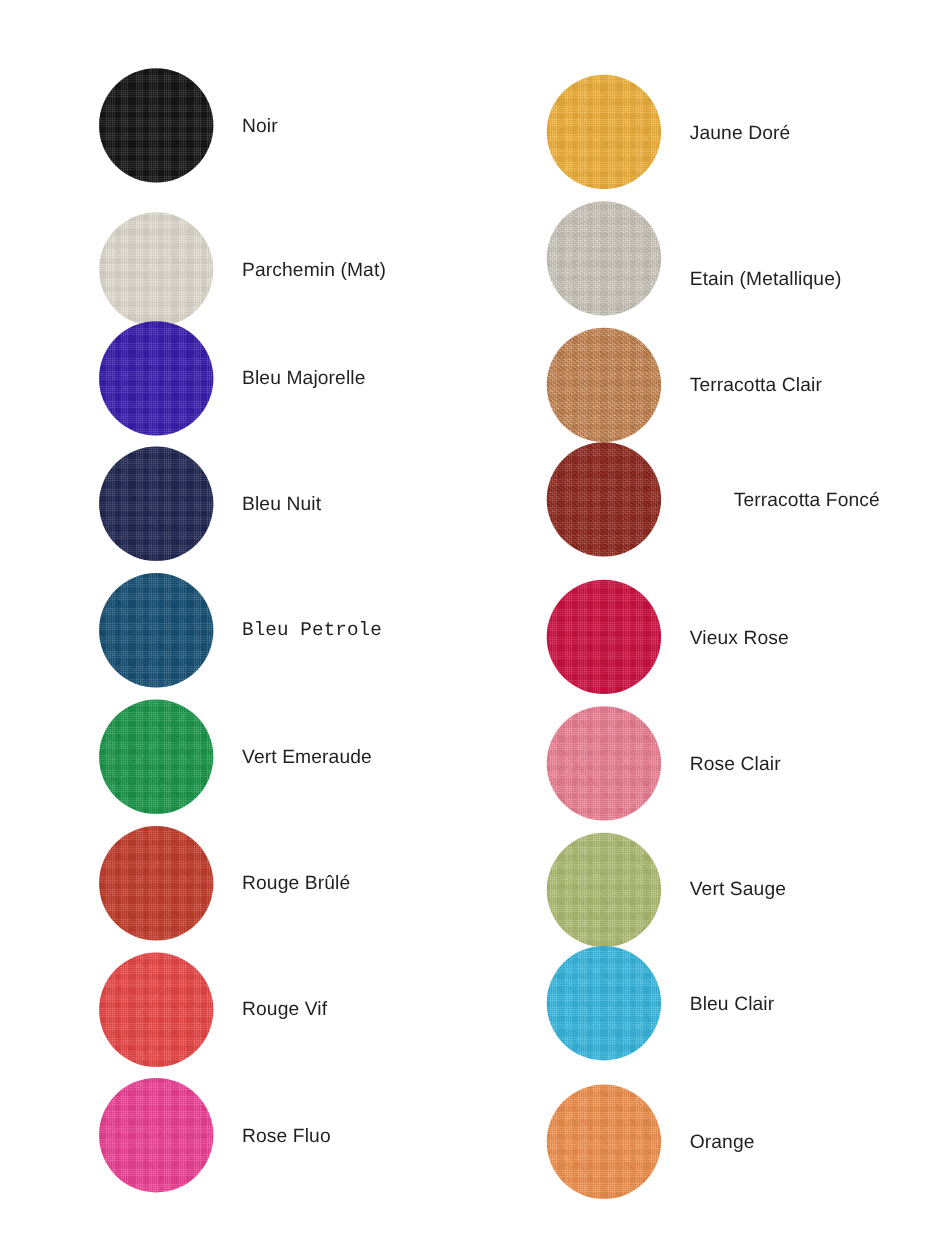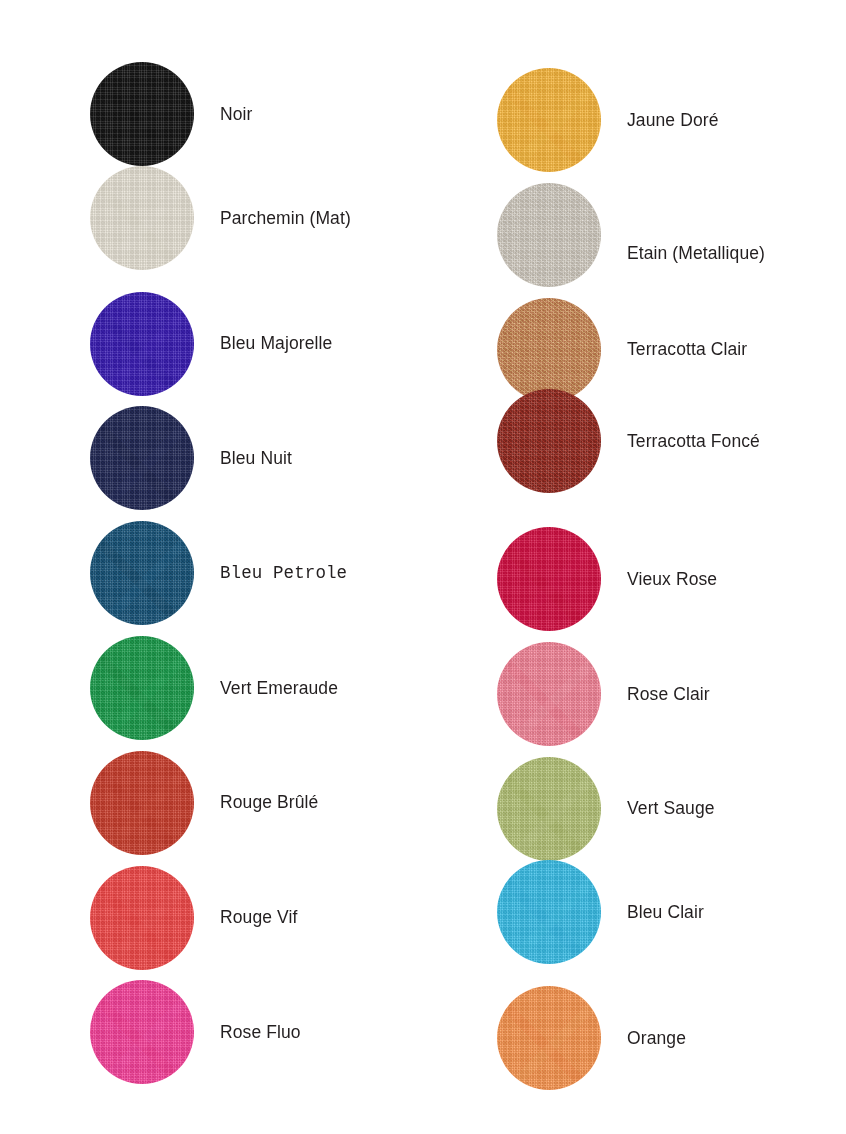--- a/index.html
+++ b/index.html
@@ -113,21 +113,21 @@
 </style>
 </head>
 <body style="background: rgb(255, 255, 255);">
 
 <div id="swatch-chart">
   <div class="swatch-column" id="column-left">
       <div class="swatch-row" style="top: 62px;">
         <div class="swatch-dot" title="Noir" style="background-color: rgb(23, 23, 23);"></div>
         <span class="swatch-label" style="color: rgb(35, 31, 32);">Noir</span>
       </div>
-      <div class="swatch-row" style="top: 166px;">
+      <div class="swatch-row" style="top: 193px;">
         <div class="swatch-dot" title="Parchemin  (Mat)" style="background-color: rgb(230, 225, 212);"></div>
         <span class="swatch-label" style="color: rgb(35, 31, 32);">Parchemin  (Mat)</span>
       </div>
       <div class="swatch-row" style="top: 291.6px; justify-content: flex-end;">
         <div class="swatch-dot" title="Bleu Majorelle" style="background-color: rgb(59, 31, 178);"></div>
         <span class="swatch-label" style="color: rgb(35, 31, 32);">Bleu Majorelle</span>
       </div>
       <div class="swatch-row" style="top: 406.4px;">
         <div class="swatch-dot" title="Bleu Nuit" style="background-color: rgb(35, 42, 85);"></div>
         <span class="swatch-label" style="color: rgb(35, 31, 32);">Bleu Nuit</span>
@@ -159,21 +159,21 @@
         <span class="swatch-label" style="color: rgb(35, 31, 32);">Jaune Doré</span>
       </div>
       <div class="swatch-row" style="top: 182.8px;">
         <div class="swatch-dot metallic" title="Etain  (Metallique)" style="background-color: rgb(207, 201, 190);"></div>
         <span class="swatch-label" style="color: rgb(35, 31, 32); margin-top: 37px;">Etain  (Metallique)</span>
       </div>
       <div class="swatch-row" style="top: 297.6px;">
         <div class="swatch-dot metallic" title="Terracotta Clair" style="background-color: rgb(199, 132, 85);"></div>
         <span class="swatch-label" style="color: rgb(35, 31, 32);">Terracotta Clair</span>
       </div>
-      <div class="swatch-row" style="top: 389px;">
+      <div class="swatch-row" style="top: 402px; gap: 40px;">
         <div class="swatch-dot metallic" title="Terracotta Foncé" style="background-color: rgb(142, 43, 34);"></div>
         <span class="swatch-label" style="color: rgb(35, 31, 32);">Terracotta Foncé</span>
       </div>
       <div class="swatch-row" style="top: 527.2px;">
         <div class="swatch-dot" title="Vieux Rose" style="background-color: rgb(211, 19, 69);"></div>
         <span class="swatch-label" style="color: rgb(35, 31, 32);">Vieux Rose</span>
       </div>
       <div class="swatch-row" style="top: 642px;">
         <div class="swatch-dot" title="Rose Clair" style="background-color: rgb(242, 133, 152);"></div>
         <span class="swatch-label" style="color: rgb(35, 31, 32);">Rose Clair</span>

